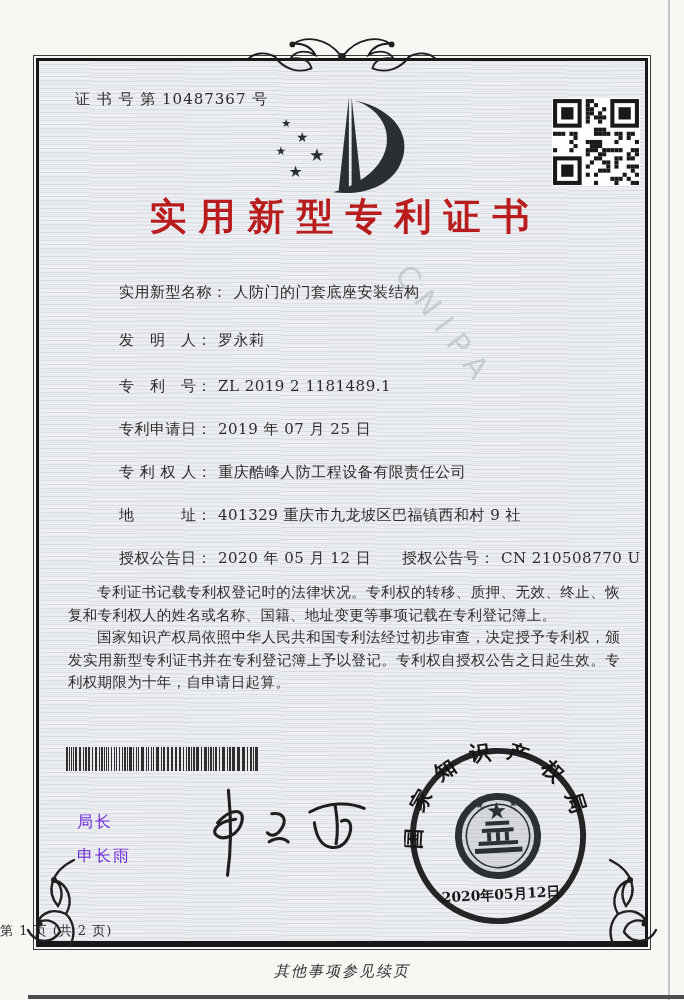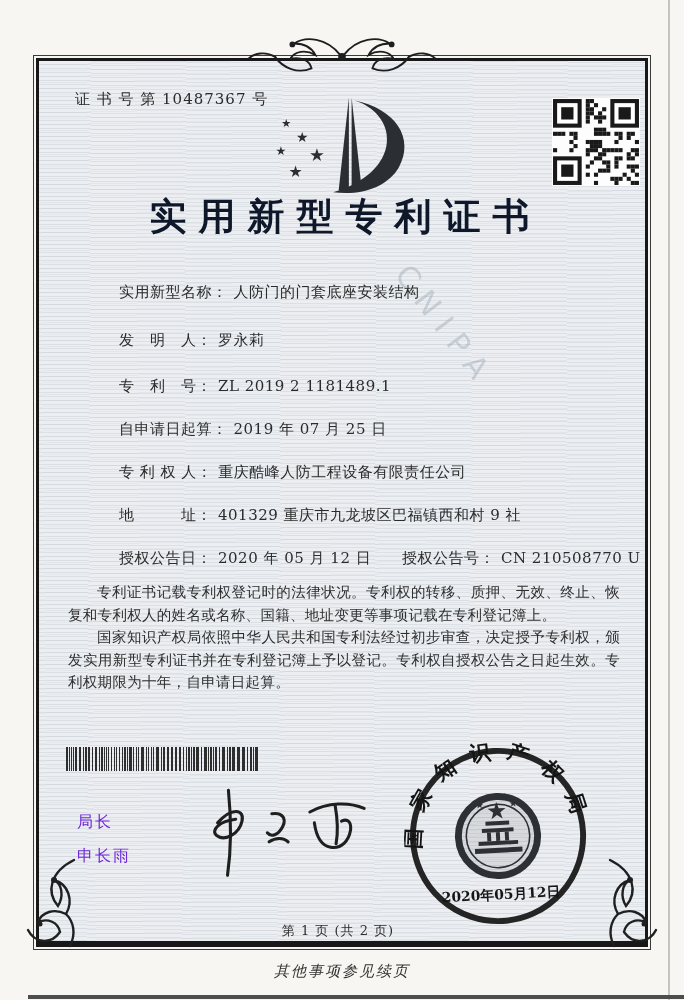--- a/index.html
+++ b/index.html
@@ -40,21 +40,21 @@
   
   .cert-no {
     position:absolute; left:75px; top:90px; z-index:4;
     font-size:15px; letter-spacing:1px; color:#2a2a2a;
   }
   .logo { position:absolute; left:263px; top:94px; width:168px; height:102px; z-index:4; }
   .qr   { position:absolute; left:552px; top:98px; width:88px; height:88px; z-index:4; background:#fdfdfd; }
   .title {
     position:absolute; left:0; right:5px; top:192px; z-index:4;
     text-align:center; text-indent:12px;
-    font-size:37px; font-weight:700; letter-spacing:12px; color:#0f172a;
+    font-size:37px; font-weight:700; letter-spacing:12px; color:#b91c1c;
   }
   
   .row { position:absolute; left:75px; z-index:4; font-size:15px; white-space:nowrap; color:#2b2b2b; }
   .row .lb  { margin-right:6px; letter-spacing:0.5px;margin-left:44px; }
   .row .val { letter-spacing:0.5px; }
   .row-name     { top:283px; }
   .row-inventor { top:331px; }
   .row-patno    { top:377px; }
   .row-filing   { top:420px; }
   .row-patentee { top:463px; }
@@ -68,21 +68,21 @@
     color:#2e2e2e; text-align:justify; letter-spacing:0.3px;
   }
   
   .barcode { position:absolute; left:64px; top:747px; width:200px; height:24px; z-index:4; }
   .director { position:absolute; left:77px; top:812px; z-index:4; font-size:16px; letter-spacing:2px; color:#6d28d9; }
   .director div { margin-bottom:13px; }
   .sig { position:absolute; left:185px; top:780px; width:190px; height:102px; z-index:5; }
   .seal-wrap { position:absolute; left:404px; top:741px; width:188px; height:190px; z-index:5; transform:rotate(-3deg); }
   .page-info {
     position:absolute; left:0; right:8px; top:922px; z-index:4;
-    text-align:center; font-size:13px; color:#2d2d2d; letter-spacing:1px;
+    font-size:13px; color:#2d2d2d; letter-spacing:1px;
   }
   .cont-note {
     position:absolute; left:0; right:0; top:962px; z-index:4;
     text-align:center; font-size:15px; color:#333; font-style:italic; letter-spacing:2px;font-family:Liberation Serif, serif;
   }
 </style>
 </head>
 <body>
 
 <div class="page">
@@ -256,21 +256,21 @@
   <div class="row row-name">
     <span class="lb">实用新型名称：</span><span class="val">人防门的门套底座安装结构</span>
   </div>
   <div class="row row-inventor">
     <span class="lb">发　明　人：</span><span class="val">罗永莉</span>
   </div>
   <div class="row row-patno">
     <span class="lb">专　利　号：</span><span class="val">ZL 2019 2 1181489.1</span>
   </div>
   <div class="row row-filing">
-    <span class="lb">自申请日起算：</span><span class="val">2019 年 07 月 25 日</span>
+    <span class="lb">专利申请日：</span><span class="val">2019 年 07 月 25 日</span>
   </div>
   <div class="row row-patentee">
     <span class="lb">专 利 权 人：</span><span class="val">重庆酷峰人防工程设备有限责任公司</span>
   </div>
   <div class="row row-address">
     <span class="lb">地　　　址：</span><span class="val">401329 重庆市九龙坡区巴福镇西和村 9 社</span>
   </div>
   <div class="row row-grantd">
     <span class="lb">授权公告日：</span><span class="val">2020 年 05 月 12 日</span>
   </div>

